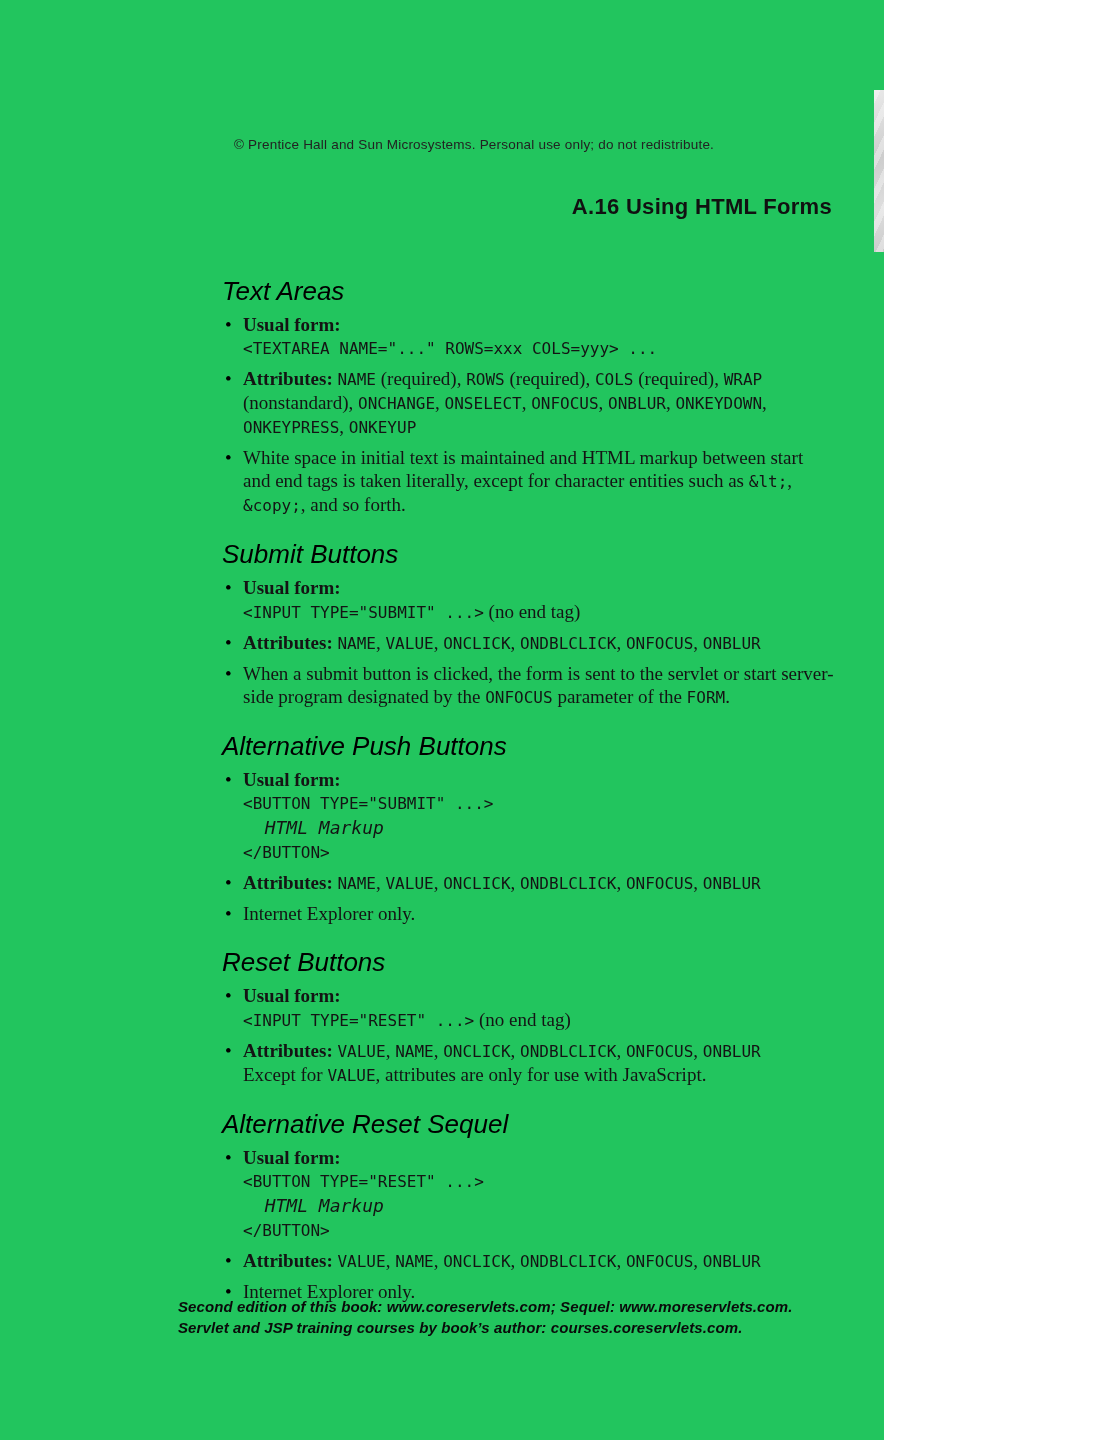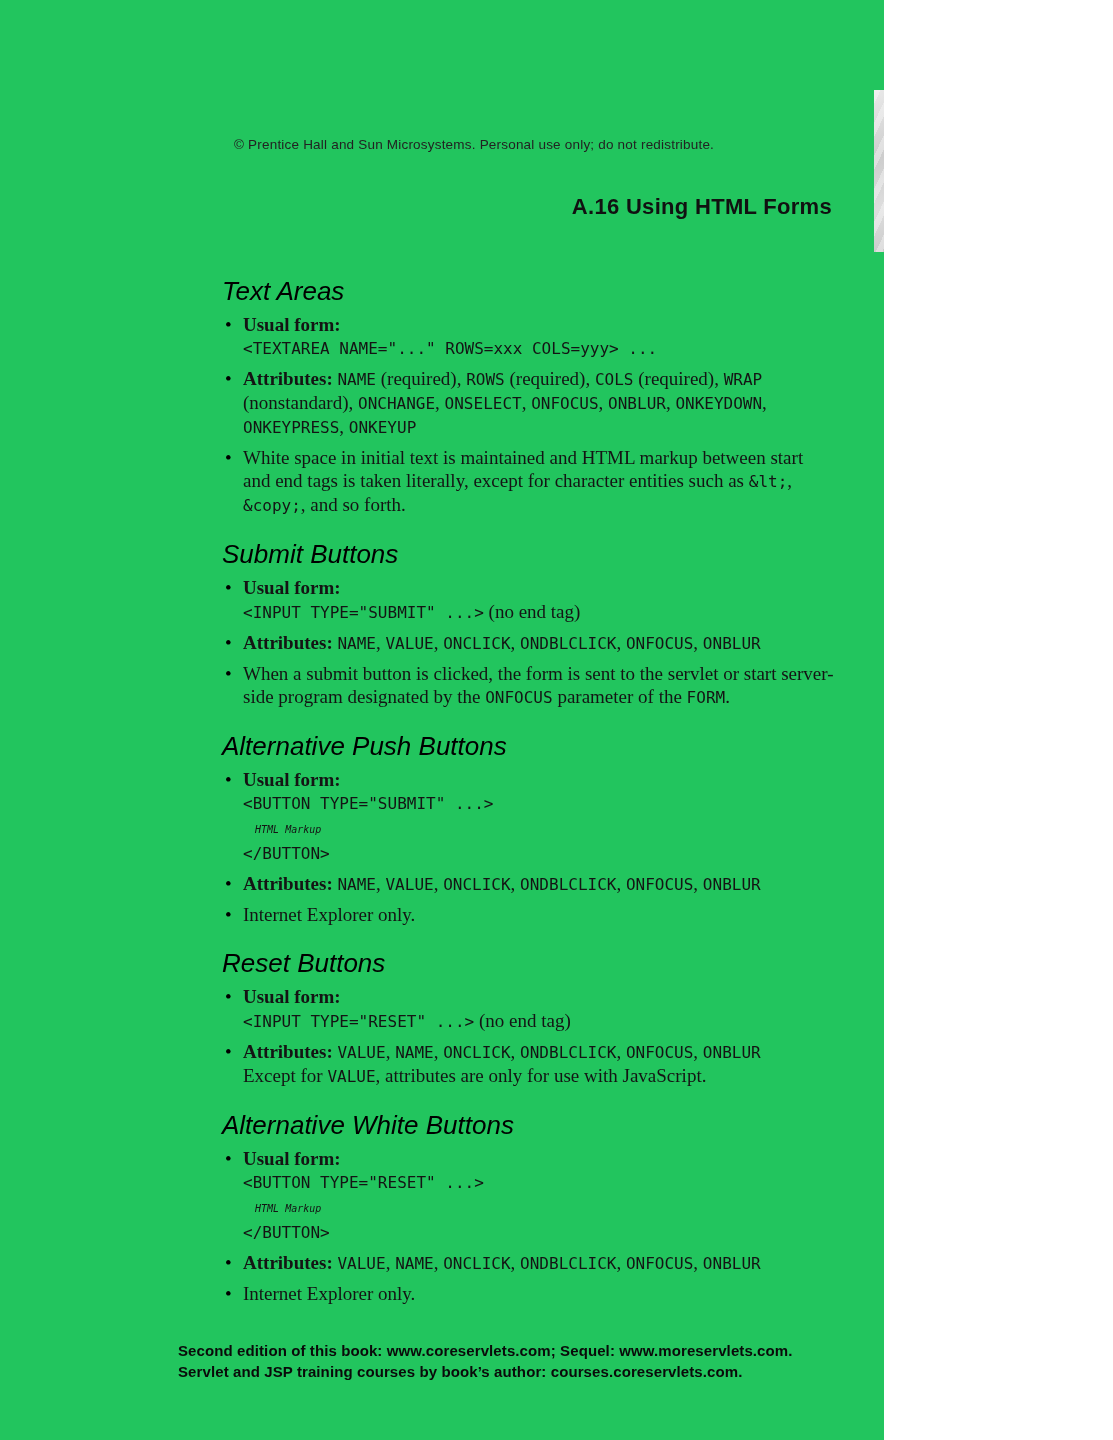--- a/index.html
+++ b/index.html
@@ -47,34 +47,35 @@
   li.bullet{position:relative;margin:0 0 7px 0;}
   li.bullet::before{
     content:"•";
     position:absolute;left:-18px;top:0;
     font-size:19px;line-height:23px;color:#000;
   }
   .bullet-text{font-size:19px;line-height:23px;}
   .run-b{font-weight:700;}
   .run-r{font-weight:400;}
   .run-m{font-family:"DejaVu Sans Mono", monospace;font-size:16px;}
-  .run-mi{font-family:"DejaVu Sans Mono", monospace;font-size:10px;font-style:italic;}
+  .run-mi{font-family:"DejaVu Sans Mono", monospace;font-size:18px;font-style:italic;}
   .code-line{
     font-family:"DejaVu Sans Mono", monospace;
     font-size:16.5px;line-height:23px;
     white-space:pre;margin:1px 0;
   }
   .code-line .run-r{
     font-family:"Liberation Serif", serif;font-size:19px;
   }
   .footer{
-    position:absolute;top:1340px;left:178px;
+    position:absolute;top:1296px;left:178px;
     font-family:"Liberation Sans", sans-serif;
     font-weight:700;font-size:15px;line-height:21px;color:#0a0a0a;
     letter-spacing:.1px;
+    font-style:italic;
   }
 </style>
 </head>
 <body>
 
 <div class="page">
   <div class="copyright">© Prentice Hall and Sun Microsystems. Personal use only; do not redistribute.</div>
   <div class="page-edge-texture"></div>
   <div class="header-title">A.16  Using HTML Forms</div>
   <div class="page-number">545</div>
@@ -133,21 +134,21 @@
           <li class="bullet">
             <div class="bullet-text"><span class="run-b">Usual form:</span></div>
             <div class="code-line"><span class="run-m">&lt;INPUT TYPE="RESET" ...&gt;</span><span class="run-r"> (no end tag)</span></div>
           </li>
           <li class="bullet">
             <div class="bullet-text"><span class="run-b">Attributes: </span><span class="run-m">VALUE</span><span class="run-r">, </span><span class="run-m">NAME</span><span class="run-r">, </span><span class="run-m">ONCLICK</span><span class="run-r">, </span><span class="run-m">ONDBLCLICK</span><span class="run-r">, </span><span class="run-m">ONFOCUS</span><span class="run-r">, </span><span class="run-m">ONBLUR</span><br><span class="run-r">Except for </span><span class="run-m">VALUE</span><span class="run-r">, attributes are only for use with JavaScript.</span></div>
           </li>
         </ul>
       </section>
       <section>
-        <h2 class="section-heading">Alternative White Buttons</h2>
+        <h2 class="section-heading">Alternative Reset Sequel</h2>
         <ul class="bullets">
           <li class="bullet">
             <div class="bullet-text"><span class="run-b">Usual form:</span></div>
             <div class="code-line"><span class="run-m">&lt;BUTTON TYPE="RESET" ...&gt;</span></div>
             <div class="code-line"><span class="run-mi">  HTML Markup</span></div>
             <div class="code-line"><span class="run-m">&lt;/BUTTON&gt;</span></div>
           </li>
           <li class="bullet">
             <div class="bullet-text"><span class="run-b">Attributes: </span><span class="run-m">VALUE</span><span class="run-r">, </span><span class="run-m">NAME</span><span class="run-r">, </span><span class="run-m">ONCLICK</span><span class="run-r">, </span><span class="run-m">ONDBLCLICK</span><span class="run-r">, </span><span class="run-m">ONFOCUS</span><span class="run-r">, </span><span class="run-m">ONBLUR</span></div>
           </li>

